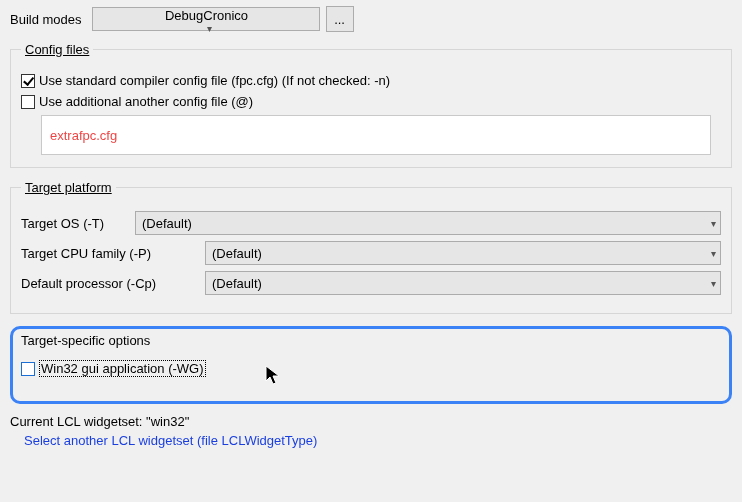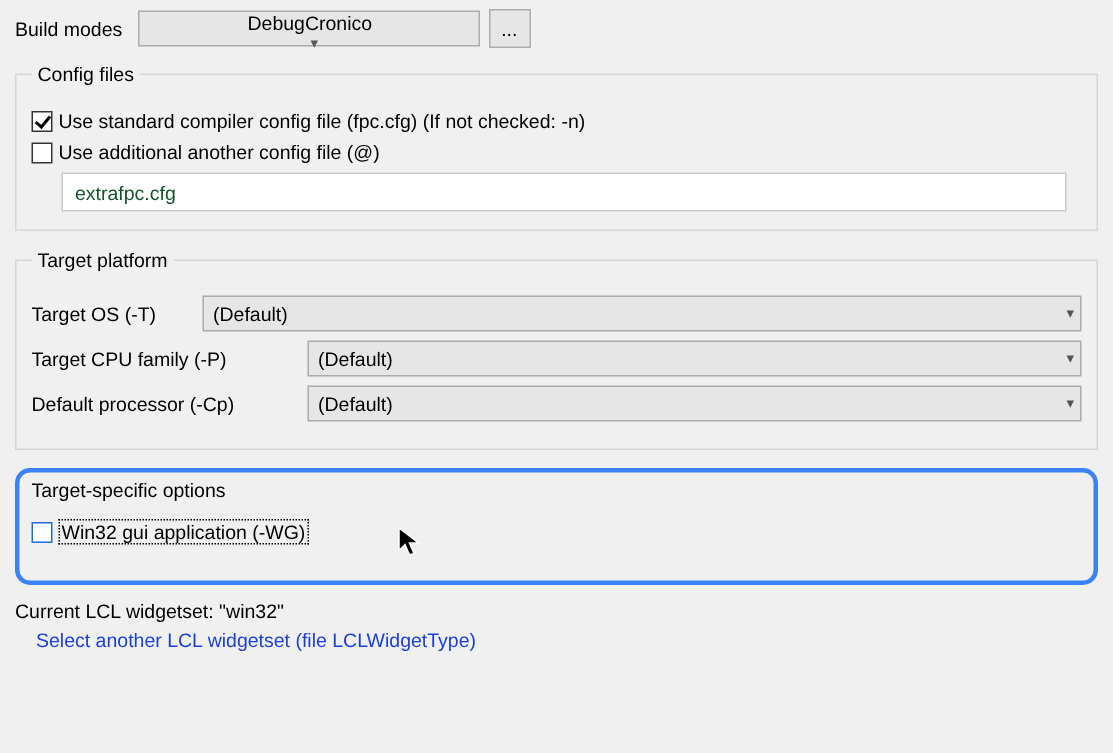--- a/index.html
+++ b/index.html
@@ -67,20 +67,21 @@
   fieldset.group {
     border: 1px solid #d6d6d6;
     margin: 0 0 12px 0;
     padding: 10px 10px 12px 10px;
     background: #f0f0f0;
   }
   fieldset.group > legend {
     padding: 0 4px;
     font-size: 13px;
     color: #000;
+    text-decoration: underline;
   }
   .checkline {
     display: flex;
     align-items: center;
     gap: 4px;
     margin: 6px 0;
   }
   .checkbox {
     width: 14px;
     height: 14px;
@@ -96,27 +97,27 @@
     content: "";
     width: 4px;
     height: 8px;
     border: solid #000;
     border-width: 0 2px 2px 0;
     transform: rotate(40deg) translateY(-1px);
   }
   .textfield {
     margin-top: 6px;
     margin-left: 20px;
-    height: 26px;
+    height: 40px;
     border: 1px solid #c9c9c9;
     background: #fff;
     padding: 0 8px;
     display: flex;
     align-items: center;
-    color: #14532d;
+    color: #ef4444;
     font-size: 13px;
     width: calc(100% - 30px);
     box-sizing: border-box;
   }
   .platform-row {
     display: flex;
     align-items: center;
     margin: 6px 0;
     gap: 6px;
   }

